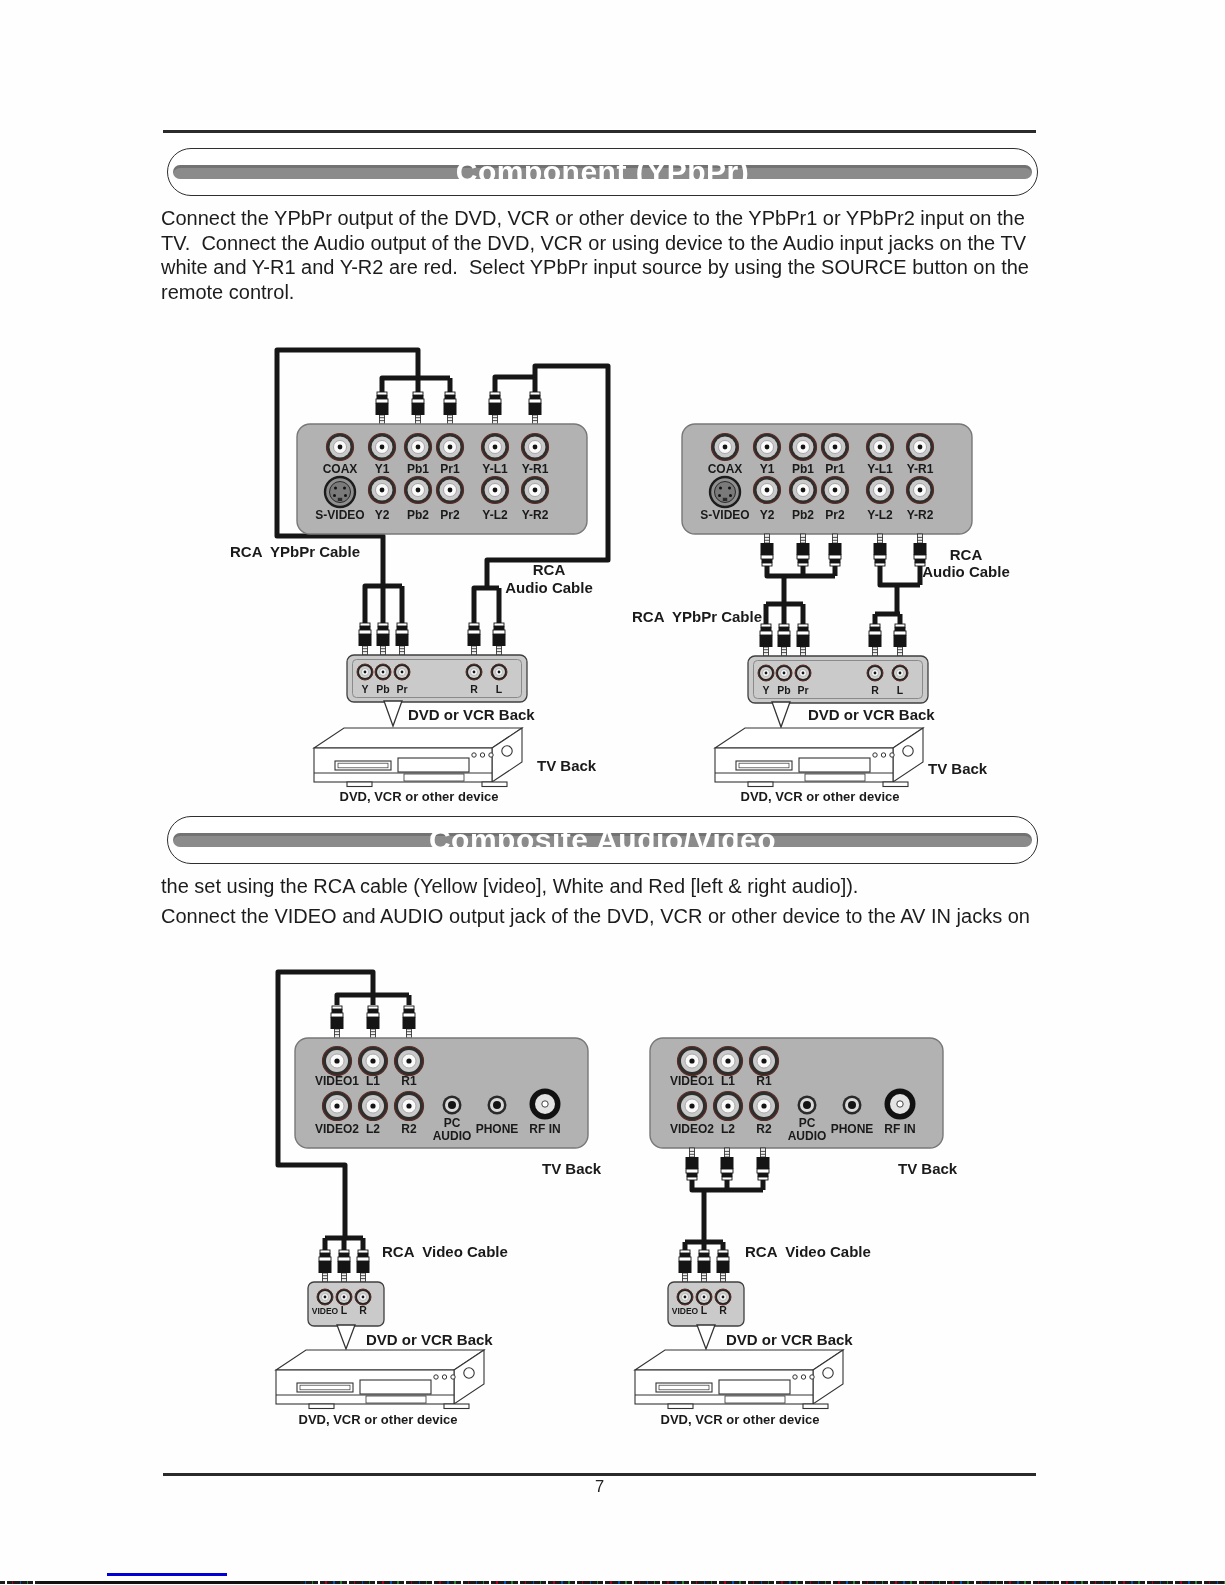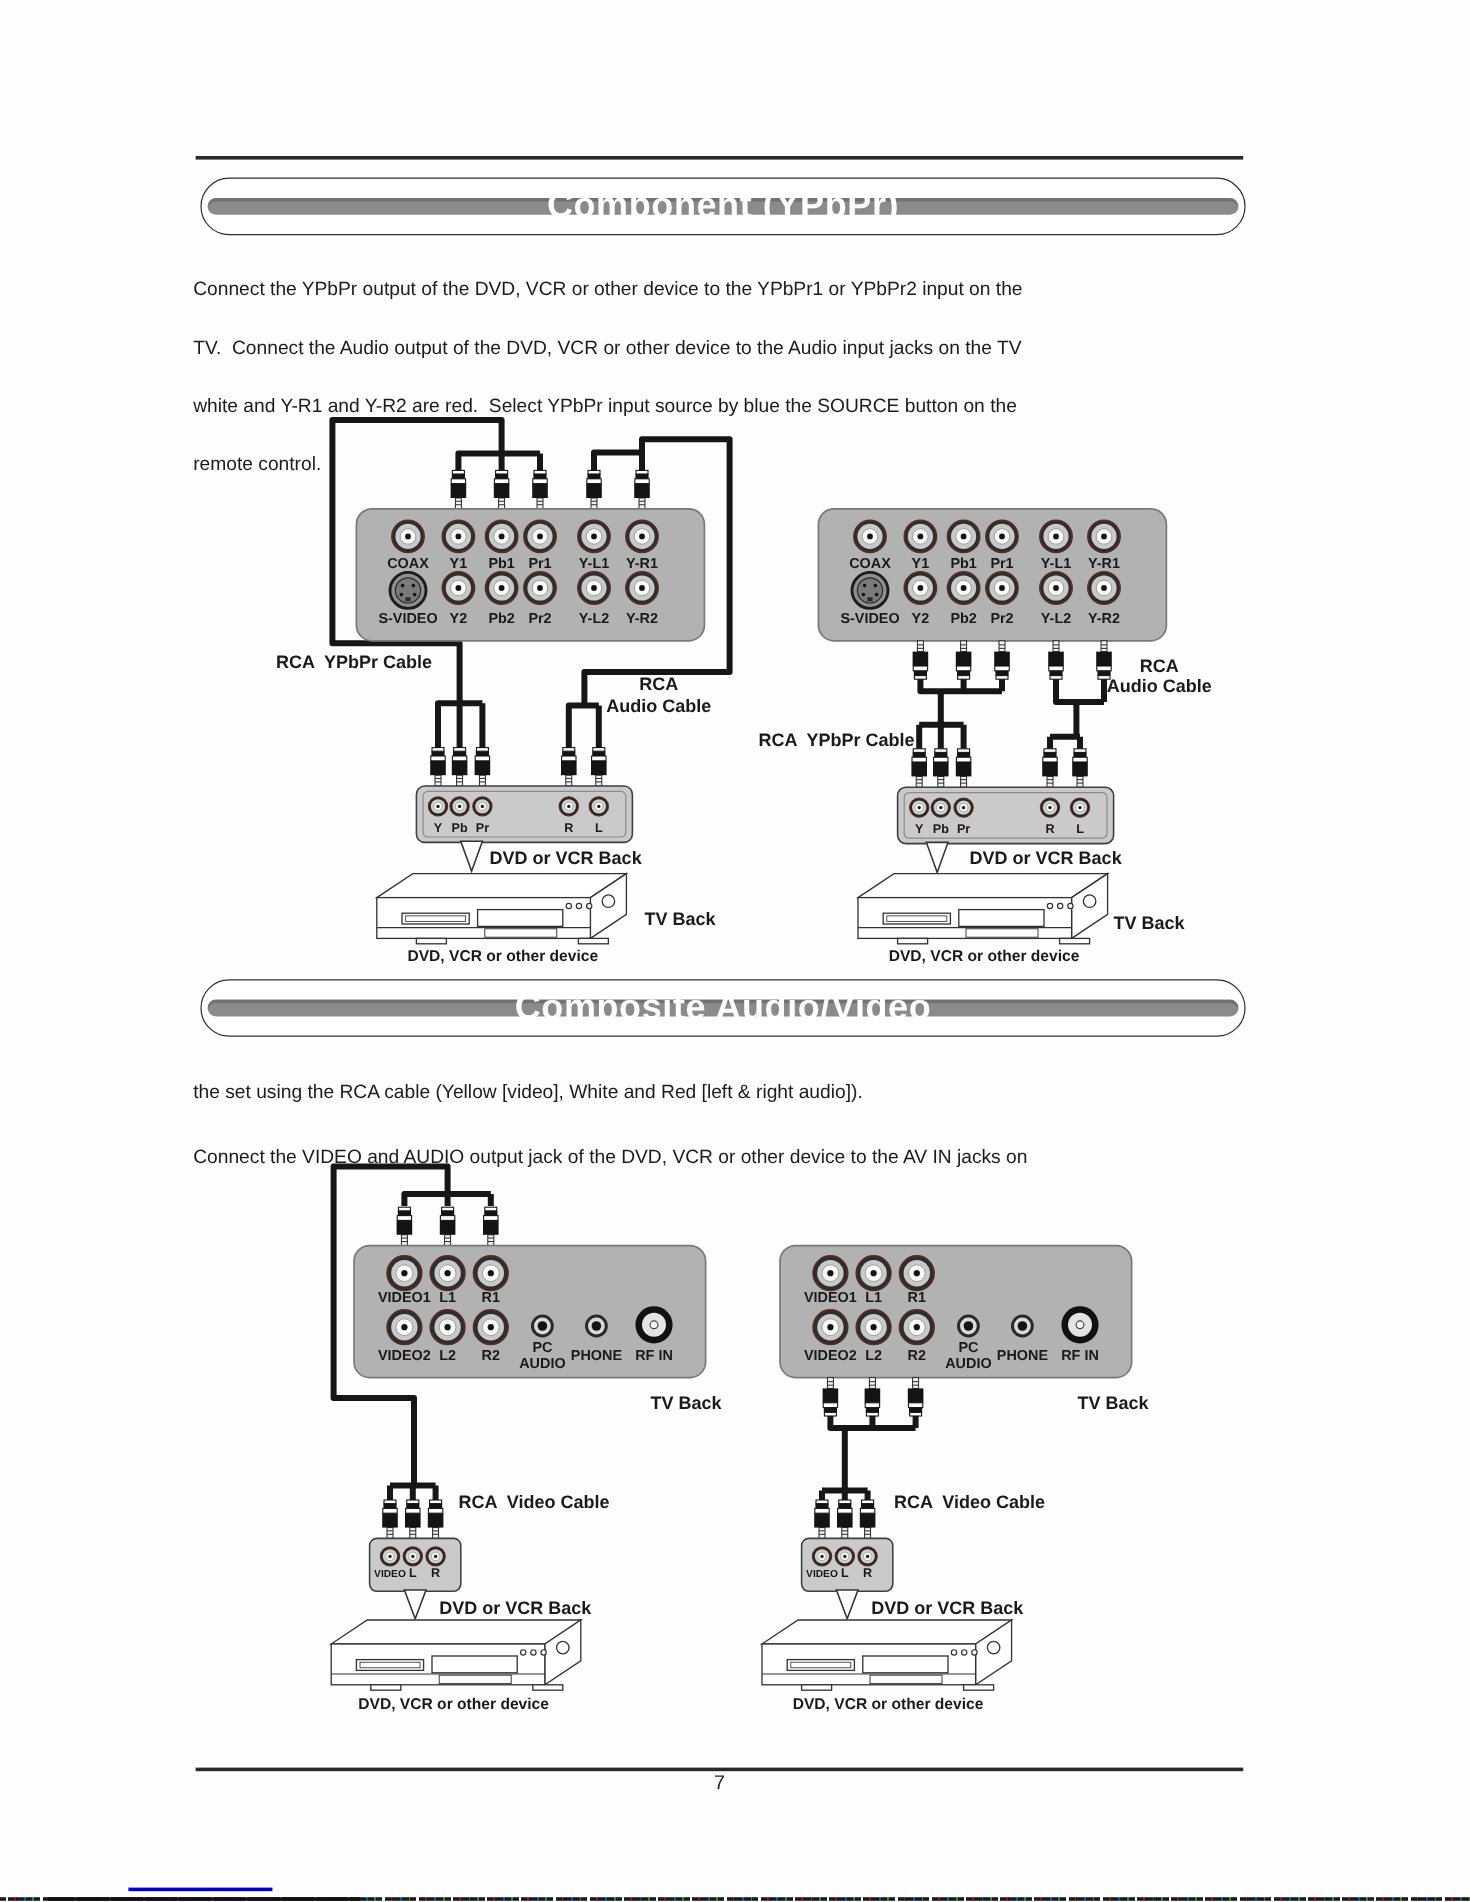--- a/index.html
+++ b/index.html
@@ -5,21 +5,21 @@
   html,body{margin:0;padding:0;background:#fff;}
   .page{position:relative;width:1225px;height:1585px;background:#fefefe;overflow:hidden;
         font-family:"Liberation Sans",sans-serif;color:#1c1c1c;}
   .rule{position:absolute;left:163px;width:873px;height:2.5px;background:#2a2a2a;}
   .banner{position:absolute;left:167px;width:871px;height:48px;border:1.6px solid #2f2f2f;
           border-radius:26px;background:#fff;box-sizing:border-box;padding:16px 5px;}
   .banner-inner{height:100%;border-radius:20px;background:#8b8b8b;display:flex;align-items:center;
           justify-content:center;color:#fff;font-weight:bold;font-size:30px;letter-spacing:0.5px;
           box-shadow:inset 0 3px 0 rgba(0,0,0,.18);}
   .para{position:absolute;left:161px;width:880px;}
-  .para div{white-space:pre;font-size:16px;margin-top:24px;}
+  .para div{white-space:pre;font-size:20px;}
   .para.p1 div{line-height:24.5px;}
   .para.p2 div{line-height:29.5px;}
   svg{position:absolute;left:0;}
   svg text{font-family:"Liberation Sans",sans-serif;font-weight:bold;fill:#1a1a1a;white-space:pre;}
   .lbl15{font-size:15px}
   .lbl13{font-size:13px}
   .jlbl{font-size:12px}
   .jlbl-sm{font-size:10.5px}
   .jlbl-xs{font-size:8.5px}
   .cable{stroke:#161616;stroke-width:5;fill:none;stroke-linejoin:round;stroke-linecap:butt;}
@@ -37,22 +37,22 @@
 <div class="page">
 
   <div class="rule" style="top:130px"></div>
 
   <div class="banner" style="top:148px">
     <div class="banner-inner">Component (YPbPr)</div>
   </div>
 
   <div class="para p1" style="top:206px">
     <div>Connect the YPbPr output of the DVD, VCR or other device to the YPbPr1 or YPbPr2 input on the</div>
-    <div>TV.  Connect the Audio output of the DVD, VCR or other device to the Audio input jacks on the TV</div>
-    <div>white and Y-R1 and Y-R2 are red.  Select YPbPr input source by blue the SOURCE button on the</div>
+    <div>TV.  Connect the Audio output of the DVD, VCR or using device to the Audio input jacks on the TV</div>
+    <div>white and Y-R1 and Y-R2 are red.  Select YPbPr input source by using the SOURCE button on the</div>
     <div>remote control.</div>
   </div>
 
   <svg width="0" height="0" style="position:absolute" aria-hidden="true">
     <defs>
 
       <g id="plug">
         <rect x="-2.5" y="-9" width="5" height="9" fill="#f2f2f2" stroke="#222" stroke-width="0.8"></rect>
         <line x1="-2.5" y1="-6.3" x2="2.5" y2="-6.3" stroke="#222" stroke-width="0.8"></line>
         <line x1="-2.5" y1="-3.4" x2="2.5" y2="-3.4" stroke="#222" stroke-width="0.8"></line>

